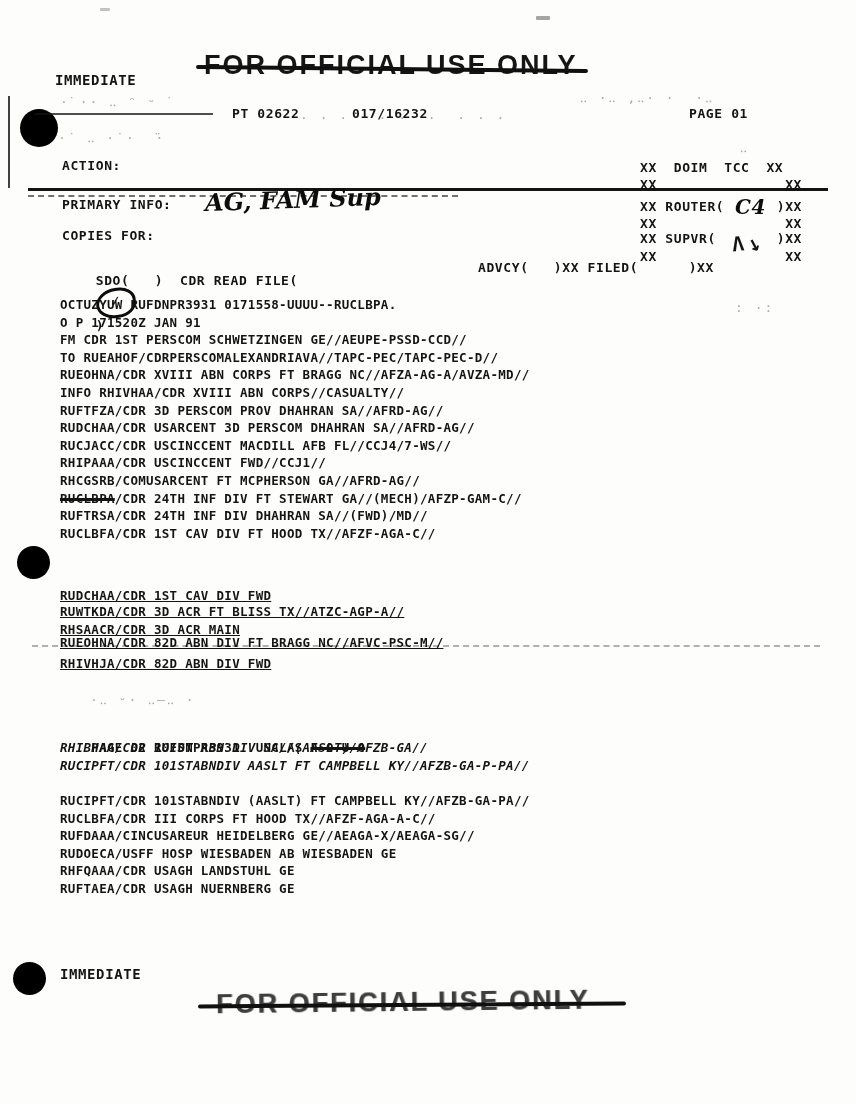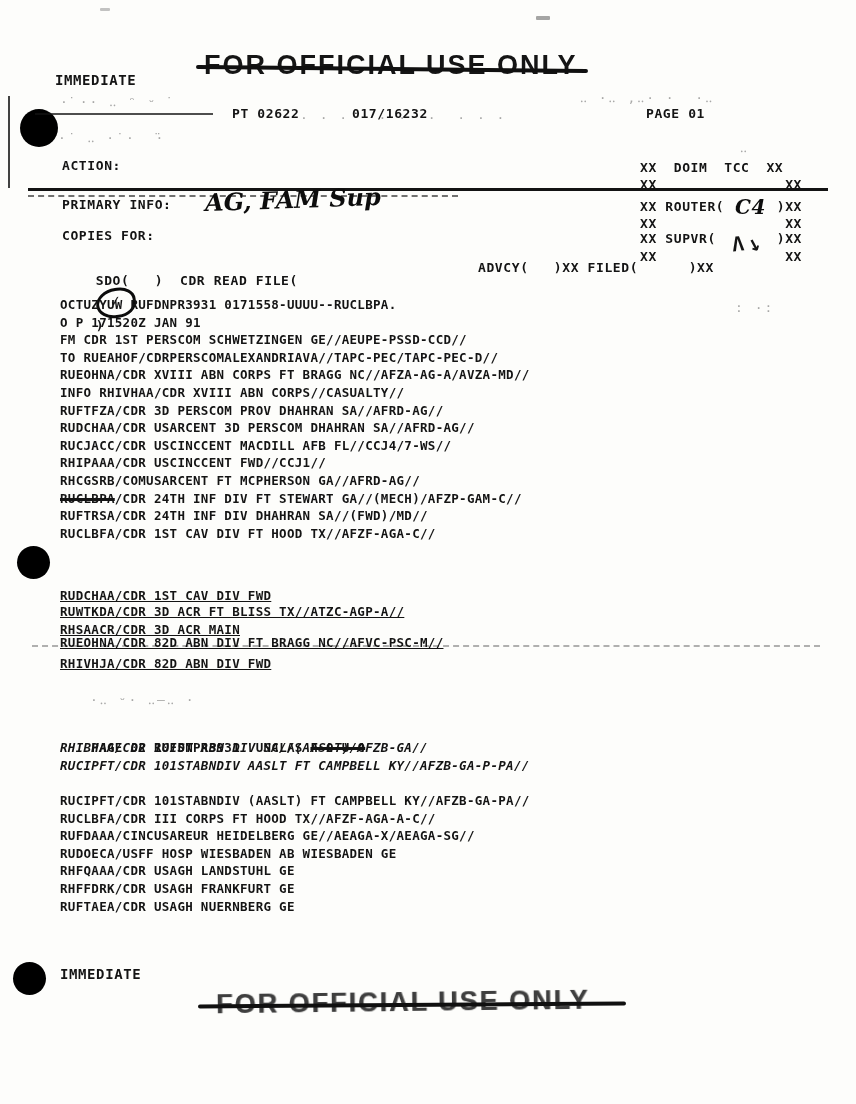--- a/index.html
+++ b/index.html
@@ -68,21 +68,21 @@
   <div class="smudge" style="left:90px;top:690px;">·‥ ᵕ· ‥—‥ ·</div>
 
   <div class="abs banner" style="left:204px;top:50px;">FOR OFFICIAL USE ONLY</div>
   <div class="banner-strike" style="left:196px;top:67px;width:392px;transform:rotate(0.6deg);"></div>
 
   <div class="abs mono hdr" style="left:55px;top:72px;font-size:14px;">IMMEDIATE</div>
 
   <div class="rule" style="left:35px;top:113px;width:178px;height:2px;opacity:.75;"></div>
   <div class="abs mono hdr" style="left:232px;top:106px;">PT 02622</div>
   <div class="abs mono hdr" style="left:352px;top:106px;">017/16232</div>
-  <div class="abs mono hdr" style="left:646px;top:106px;">PAGE 01</div>
+  <div class="abs mono hdr" style="left:689px;top:106px;">PAGE 01</div>
 
   <div class="abs mono hdr" style="left:62px;top:158px;">ACTION:</div>
   <div class="rrow mono hdr" style="top:160px;">
     <span>XX  DOIM  TCC  XX</span>
   </div>
   <div class="rrow mono hdr" style="top:177px;">
     <span>XX</span>
     <span>XX</span>
   </div>
 
@@ -153,21 +153,20 @@
     <div class="mono body-line">RHIBHAA/CDR 101ST ABN DIV SA//(AASLT)/AFZB-GA//</div>
     <div class="mono body-line">RUCIPFT/CDR 101STABNDIV AASLT FT CAMPBELL KY//AFZB-GA-P-PA//</div>
   </div>
 
   <div class="abs" style="left:60px;top:792px;">
     <div class="mono body-line">RUCIPFT/CDR 101STABNDIV (AASLT) FT CAMPBELL KY//AFZB-GA-PA//</div>
     <div class="mono body-line">RUCLBFA/CDR III CORPS FT HOOD TX//AFZF-AGA-A-C//</div>
     <div class="mono body-line">RUFDAAA/CINCUSAREUR HEIDELBERG GE//AEAGA-X/AEAGA-SG//</div>
     <div class="mono body-line">RUDOECA/USFF HOSP WIESBADEN AB WIESBADEN GE</div>
     <div class="mono body-line">RHFQAAA/CDR USAGH LANDSTUHL GE</div>
-    <div class="mono body-line">RHFFDRK/CDR USAGH FRANKFURT GE</div>
     <div class="mono body-line">RUFTAEA/CDR USAGH NUERNBERG GE</div>
   </div>
 
   <div class="abs mono hdr" style="left:60px;top:966px;font-size:14px;">IMMEDIATE</div>
 
   <div class="abs banner banner-bottom" style="left:216px;top:987px;">FOR OFFICIAL USE ONLY</div>
   <div class="banner-strike" style="left:198px;top:1003px;width:428px;transform:rotate(-0.4deg);"></div>
 
 </div>
 

